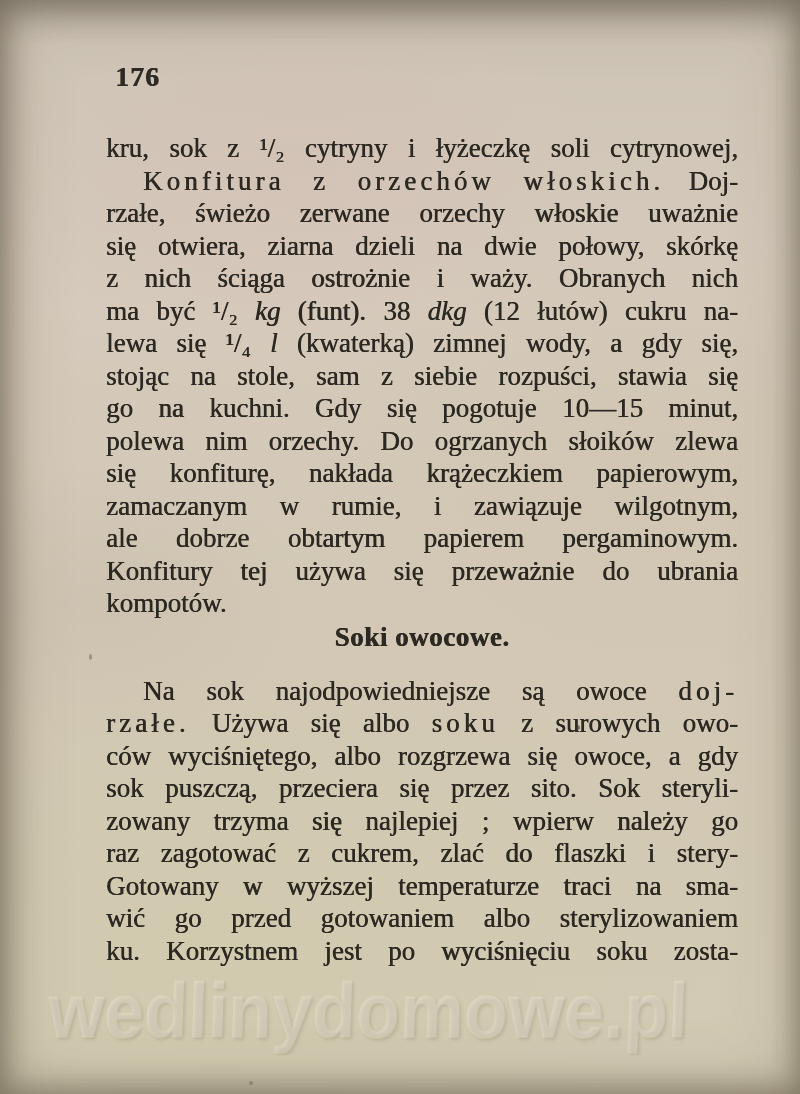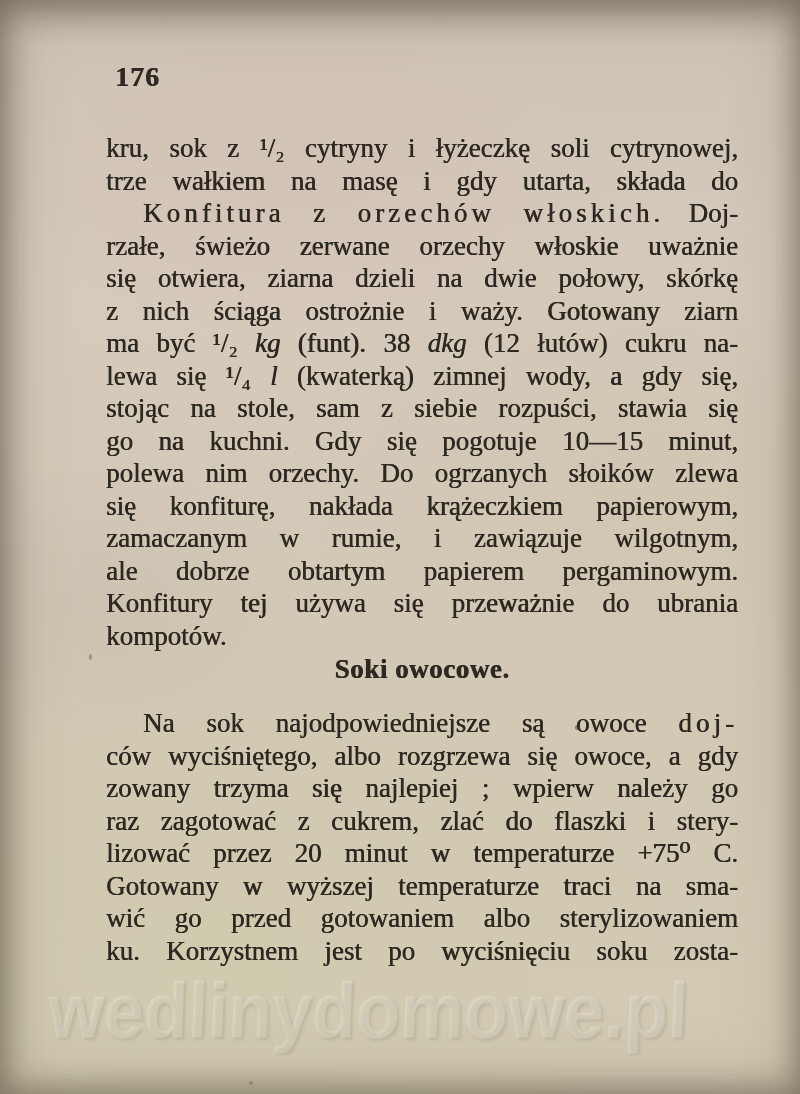--- a/index.html
+++ b/index.html
@@ -73,45 +73,45 @@
   #speck-3 { left: 249px; top: 1081px; width: 4px; height: 4px; opacity: .5; }
 </style>
 </head>
 <body>
 
 <div id="page">
   <div id="page-number">176</div>
   <div id="text-column">
       <div class="para">
         <div class="line"><span>kru, sok z ¹/₂ cytryny i łyżeczkę soli cytrynowej,</span></div>
-        <div class="line"><span>trze wałkiem na masę i gdy utarta, składa do</span></div>
       </div>
       <div class="para">
         <div class="line indent"><span class="ls">Konfitura z orzechów włoskich.</span><span> Doj-</span></div>
         <div class="line"><span>rzałe, świeżo zerwane orzechy włoskie uważnie</span></div>
         <div class="line"><span>się otwiera, ziarna dzieli na dwie połowy, skórkę</span></div>
-        <div class="line"><span>z nich ściąga ostrożnie i waży. Gotowany ziarn</span></div>
+        <div class="line"><span>z nich ściąga ostrożnie i waży. Obranych nich</span></div>
         <div class="line"><span>ma być ¹/₂ </span><span class="it">kg</span><span> (funt). 38 </span><span class="it">dkg</span><span> (12 łutów) cukru na-</span></div>
         <div class="line"><span>lewa się ¹/₄ </span><span class="it">l</span><span> (kwaterką) zimnej wody, a gdy się,</span></div>
         <div class="line"><span>stojąc na stole, sam z siebie rozpuści, stawia się</span></div>
         <div class="line"><span>go na kuchni. Gdy się pogotuje 10—15 minut,</span></div>
         <div class="line"><span>polewa nim orzechy. Do ogrzanych słoików zlewa</span></div>
         <div class="line"><span>się konfiturę, nakłada krążeczkiem papierowym,</span></div>
         <div class="line"><span>zamaczanym w rumie, i zawiązuje wilgotnym,</span></div>
         <div class="line"><span>ale dobrze obtartym papierem pergaminowym.</span></div>
         <div class="line"><span>Konfitury tej używa się przeważnie do ubrania</span></div>
         <div class="line end"><span>kompotów.</span></div>
       </div>
       <div class="heading">Soki owocowe.</div>
       <div class="para">
         <div class="line indent"><span>Na sok najodpowiedniejsze są owoce </span><span class="ls">doj-</span></div>
+        <div class="line"><span class="ls">rzałe.</span><span> Używa się albo </span><span class="ls">soku</span><span> z surowych owo-</span></div>
         <div class="line"><span>ców wyciśniętego, albo rozgrzewa się owoce, a gdy</span></div>
+        <div class="line"><span>sok puszczą, przeciera się przez sito. Sok steryli-</span></div>
         <div class="line"><span>zowany trzyma się najlepiej ; wpierw należy go</span></div>
         <div class="line"><span>raz zagotować z cukrem, zlać do flaszki i stery-</span></div>
-        <div class="line"><span>lizować przez 20 minut w temperaturze +75⁰ C.</span></div>
         <div class="line"><span>Gotowany w wyższej temperaturze traci na sma-</span></div>
         <div class="line"><span>wić go przed gotowaniem albo sterylizowaniem</span></div>
         <div class="line"><span>ku. Korzystnem jest po wyciśnięciu soku zosta-</span></div>
       </div>
     </div>
   <div id="watermark">wedlinydomowe.pl</div>
   <div id="speck-1" class="speck"></div>
   <div id="speck-2" class="speck"></div>
   <div id="speck-3" class="speck"></div>
   <div id="vignette"></div>

